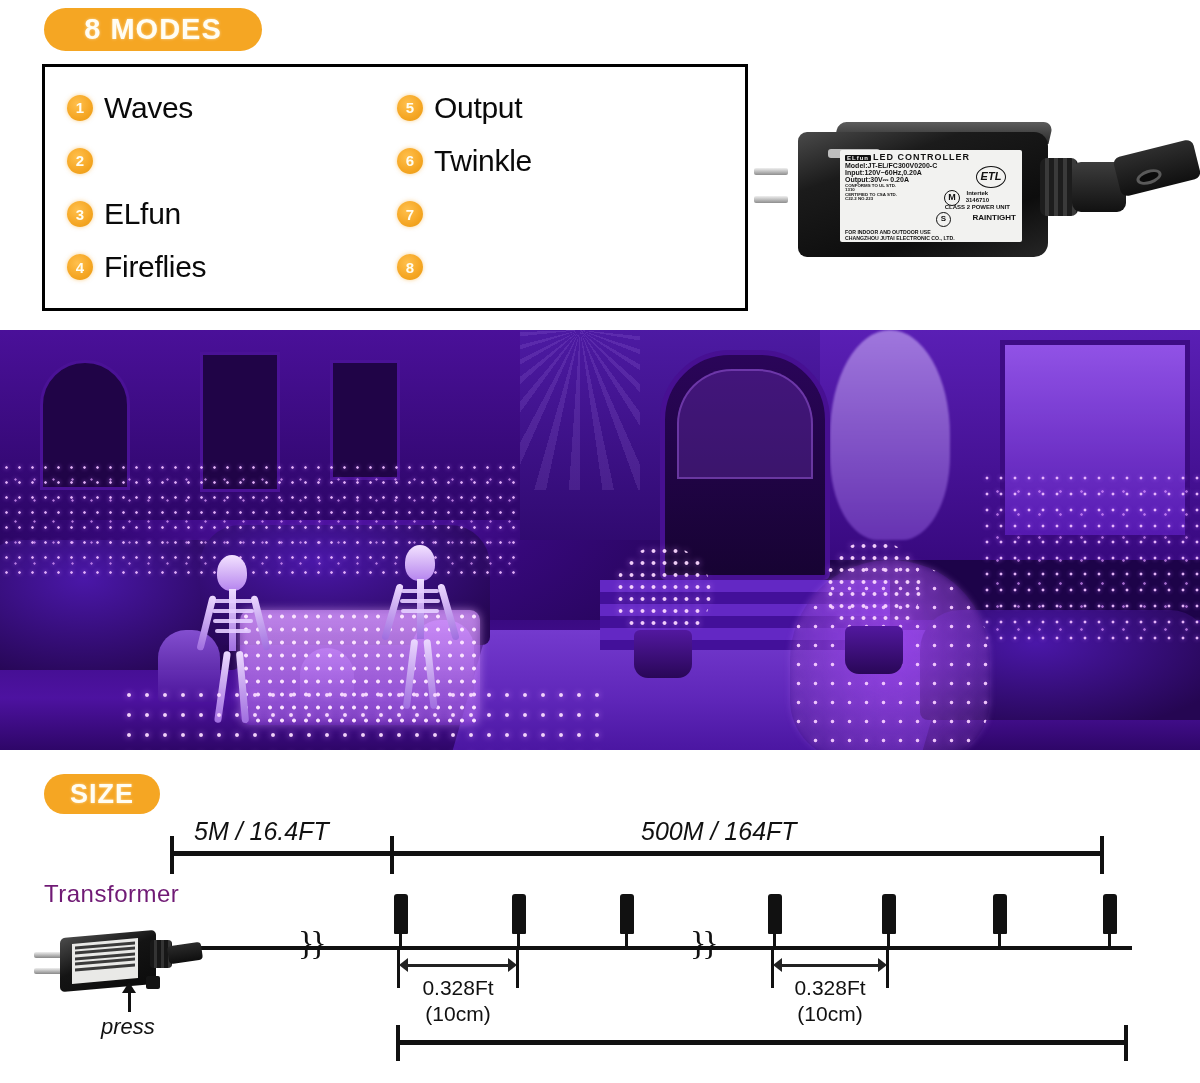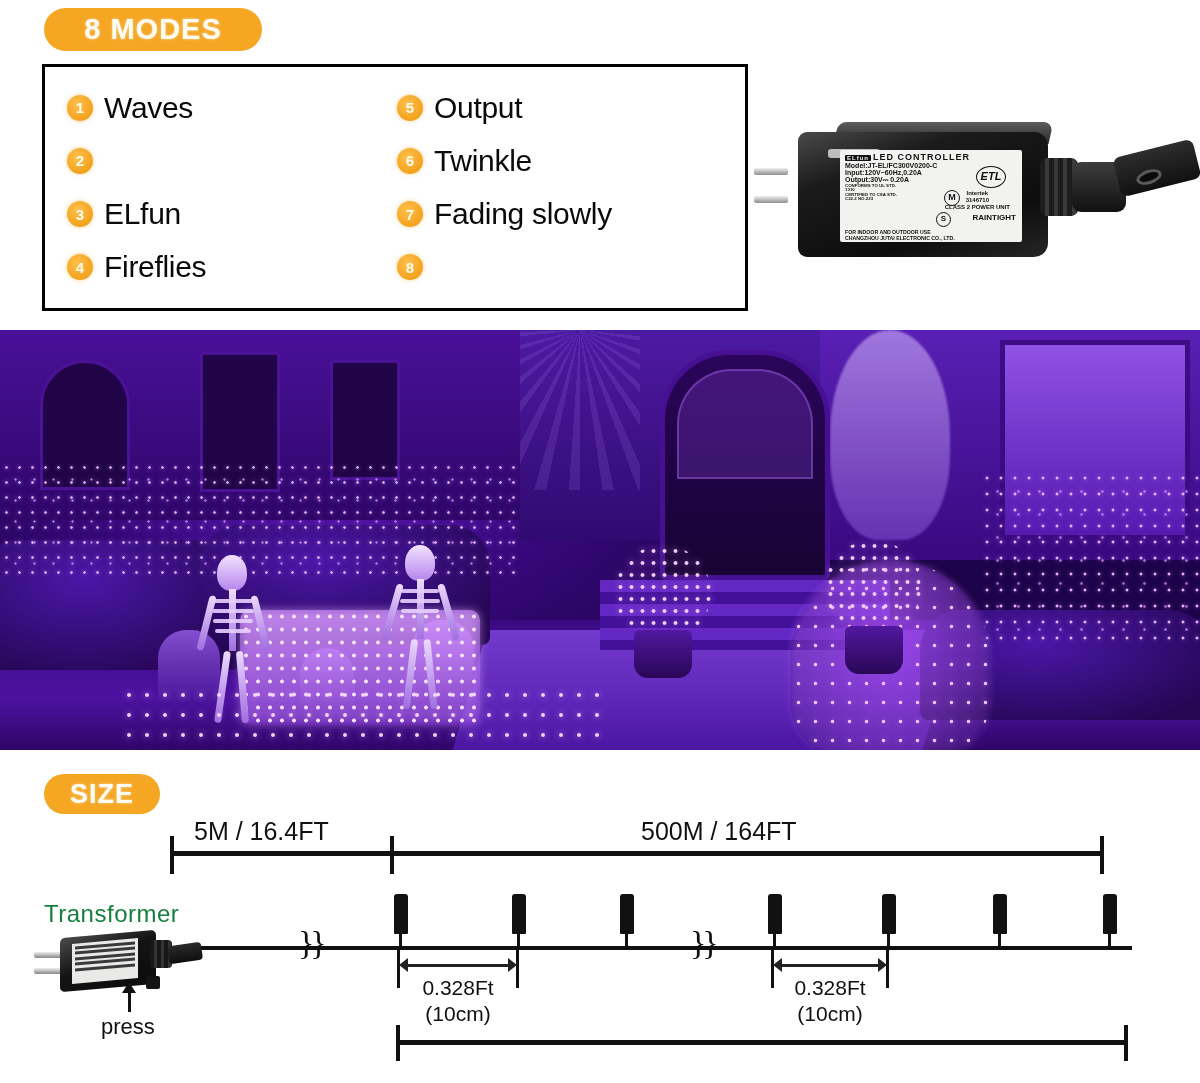--- a/index.html
+++ b/index.html
@@ -276,21 +276,21 @@
     background:
       repeating-conic-gradient(from 0deg at 50% 0%, rgba(200,160,255,.25) 0deg 4deg, transparent 4deg 12deg);
     opacity:.5;
   }
 
   
   #size-area { position:absolute; left:0; top:750px; width:1200px; height:333px; background:#fff; }
 
   .dim-line { position:absolute; background:#111; }
   .dim-tick { position:absolute; width:4px; background:#111; }
-  .dim-text { position:absolute; font-size:25px; color:#111; white-space:nowrap; }
+  .dim-text { position:absolute; font-size:25px; color:#111; white-space:nowrap;font-style:italic; }
 
   
   #wire { position:absolute; left:186px; top:946px; width:946px; height:4px; background:#111; }
   .squiggle { position:absolute; font-size:34px; color:#111; font-family:"Liberation Serif", serif; line-height:1; letter-spacing:-4px;}
 
   .bulb { position:absolute; }
   .bulb .cap { position:absolute; left:0; top:0; width:14px; height:40px; background:#111; border-radius:3px 3px 1px 1px; }
   .bulb .stem { position:absolute; left:5px; top:38px; width:3px; height:14px; background:#111; }
 
   .arrow-row { position:absolute; height:14px; }
@@ -311,22 +311,22 @@
   #xfp1 { top:24px; }
   #xfp2 { top:40px; }
   .xf-nut { position:absolute; left:128px; top:12px; width:22px; height:28px;
     background: repeating-linear-gradient(90deg,#171717 0 4px,#343434 4px 7px); border-radius:4px; }
   .xf-plug { position:absolute; left:146px; top:16px; width:34px; height:18px;
     background: linear-gradient(180deg,#2b2b2b,#0e0e0e); border-radius:4px; transform: rotate(-8deg); }
   .xf-btn { position:absolute; left:124px; top:48px; width:14px; height:13px; background:#141414; border-radius:2px; }
   #press-arrow { position:absolute; left:128px; top:986px; width:3px; height:26px; background:#111; }
   #press-head { position:absolute; left:122px; top:982px; width:0; height:0;
     border-left:7px solid transparent; border-right:7px solid transparent; border-bottom:11px solid #111; }
-  #press-text { position:absolute; left:101px; top:1014px; font-size:22px; color:#111; }
-  #transformer-text { position:absolute; left:44px; top:900px; font-size:24px; color:#15803d; letter-spacing:.5px; }
+  #press-text { position:absolute; left:101px; top:1014px; font-size:22px; color:#111;font-style:italic; }
+  #transformer-text { position:absolute; left:44px; top:880px; font-size:24px; color:#701a75; letter-spacing:.5px; }
 
   #total-text { position:absolute; left:0; right:0; top:1040px; text-align:center; font-size:30px; font-weight:bold; color:#111; }
 </style>
 </head>
 <body>
 
 <div class="page">
 
   <div class="pill" id="modes-badge">8 MODES</div>
 
@@ -349,21 +349,20 @@
         <span class="mode-num">6</span>
         <span class="mode-label">Twinkle</span>
       </div>
 
       <div class="mode-item">
         <span class="mode-num">3</span>
         <span class="mode-label">ELfun</span>
       </div>
       <div class="mode-item">
         <span class="mode-num">7</span>
-        <span class="mode-label">Fading slowly</span>
       </div>
 
       <div class="mode-item">
         <span class="mode-num">4</span>
         <span class="mode-label">Fireflies</span>
       </div>
       <div class="mode-item">
         <span class="mode-num">8</span>
       </div>
 

